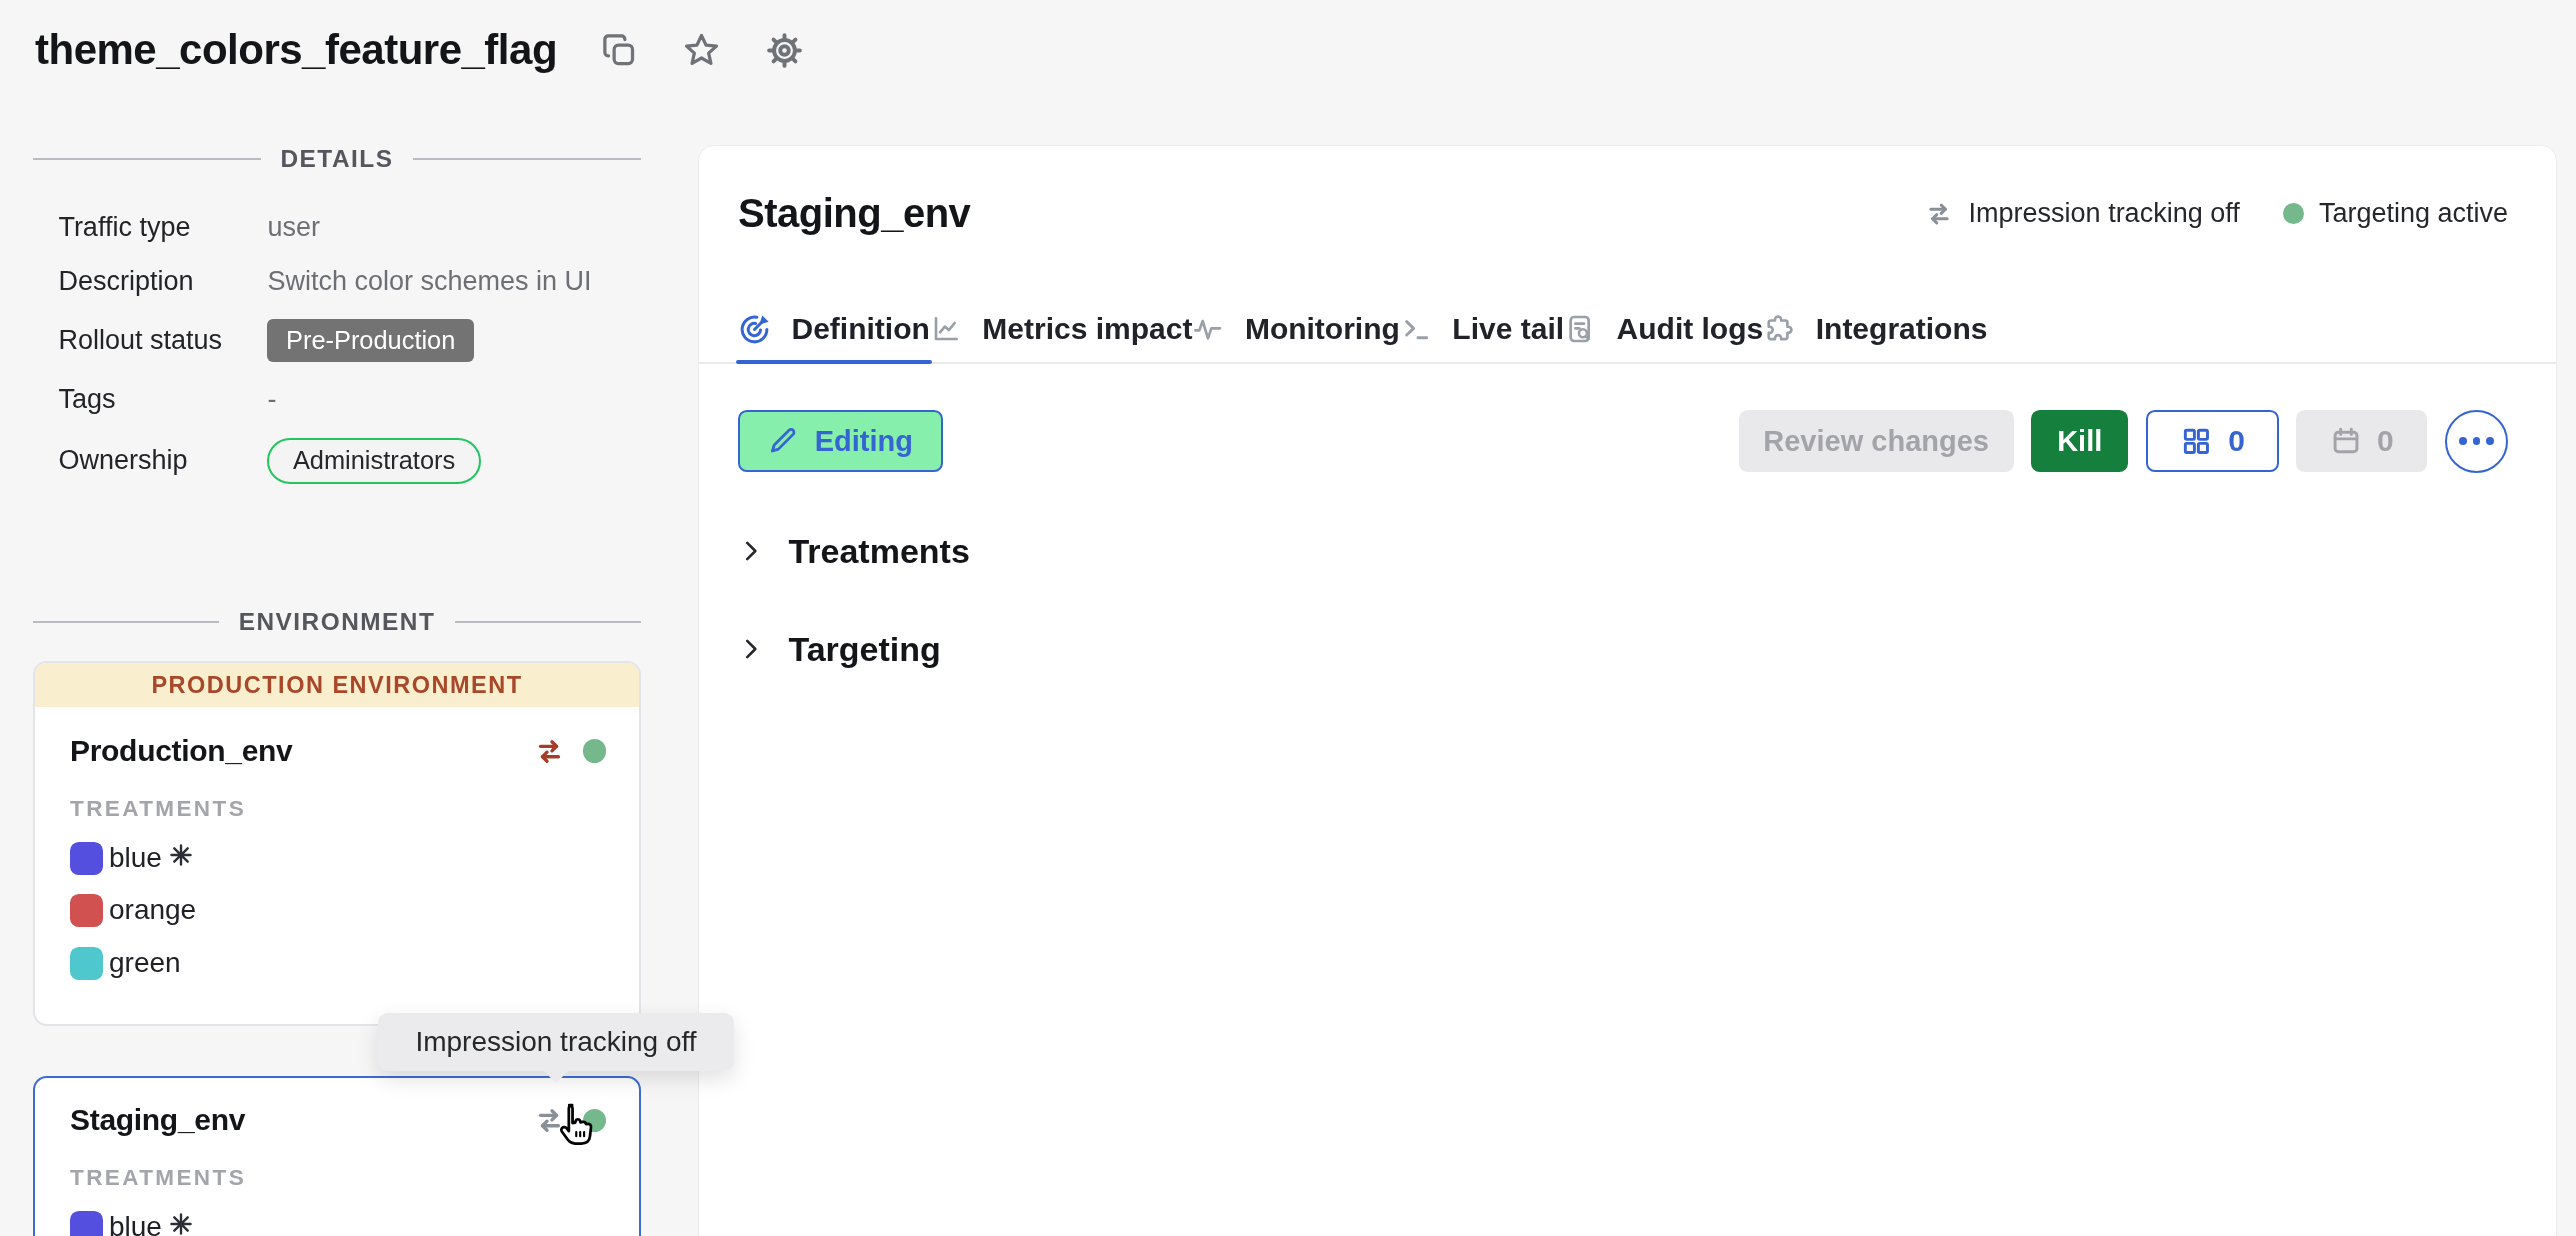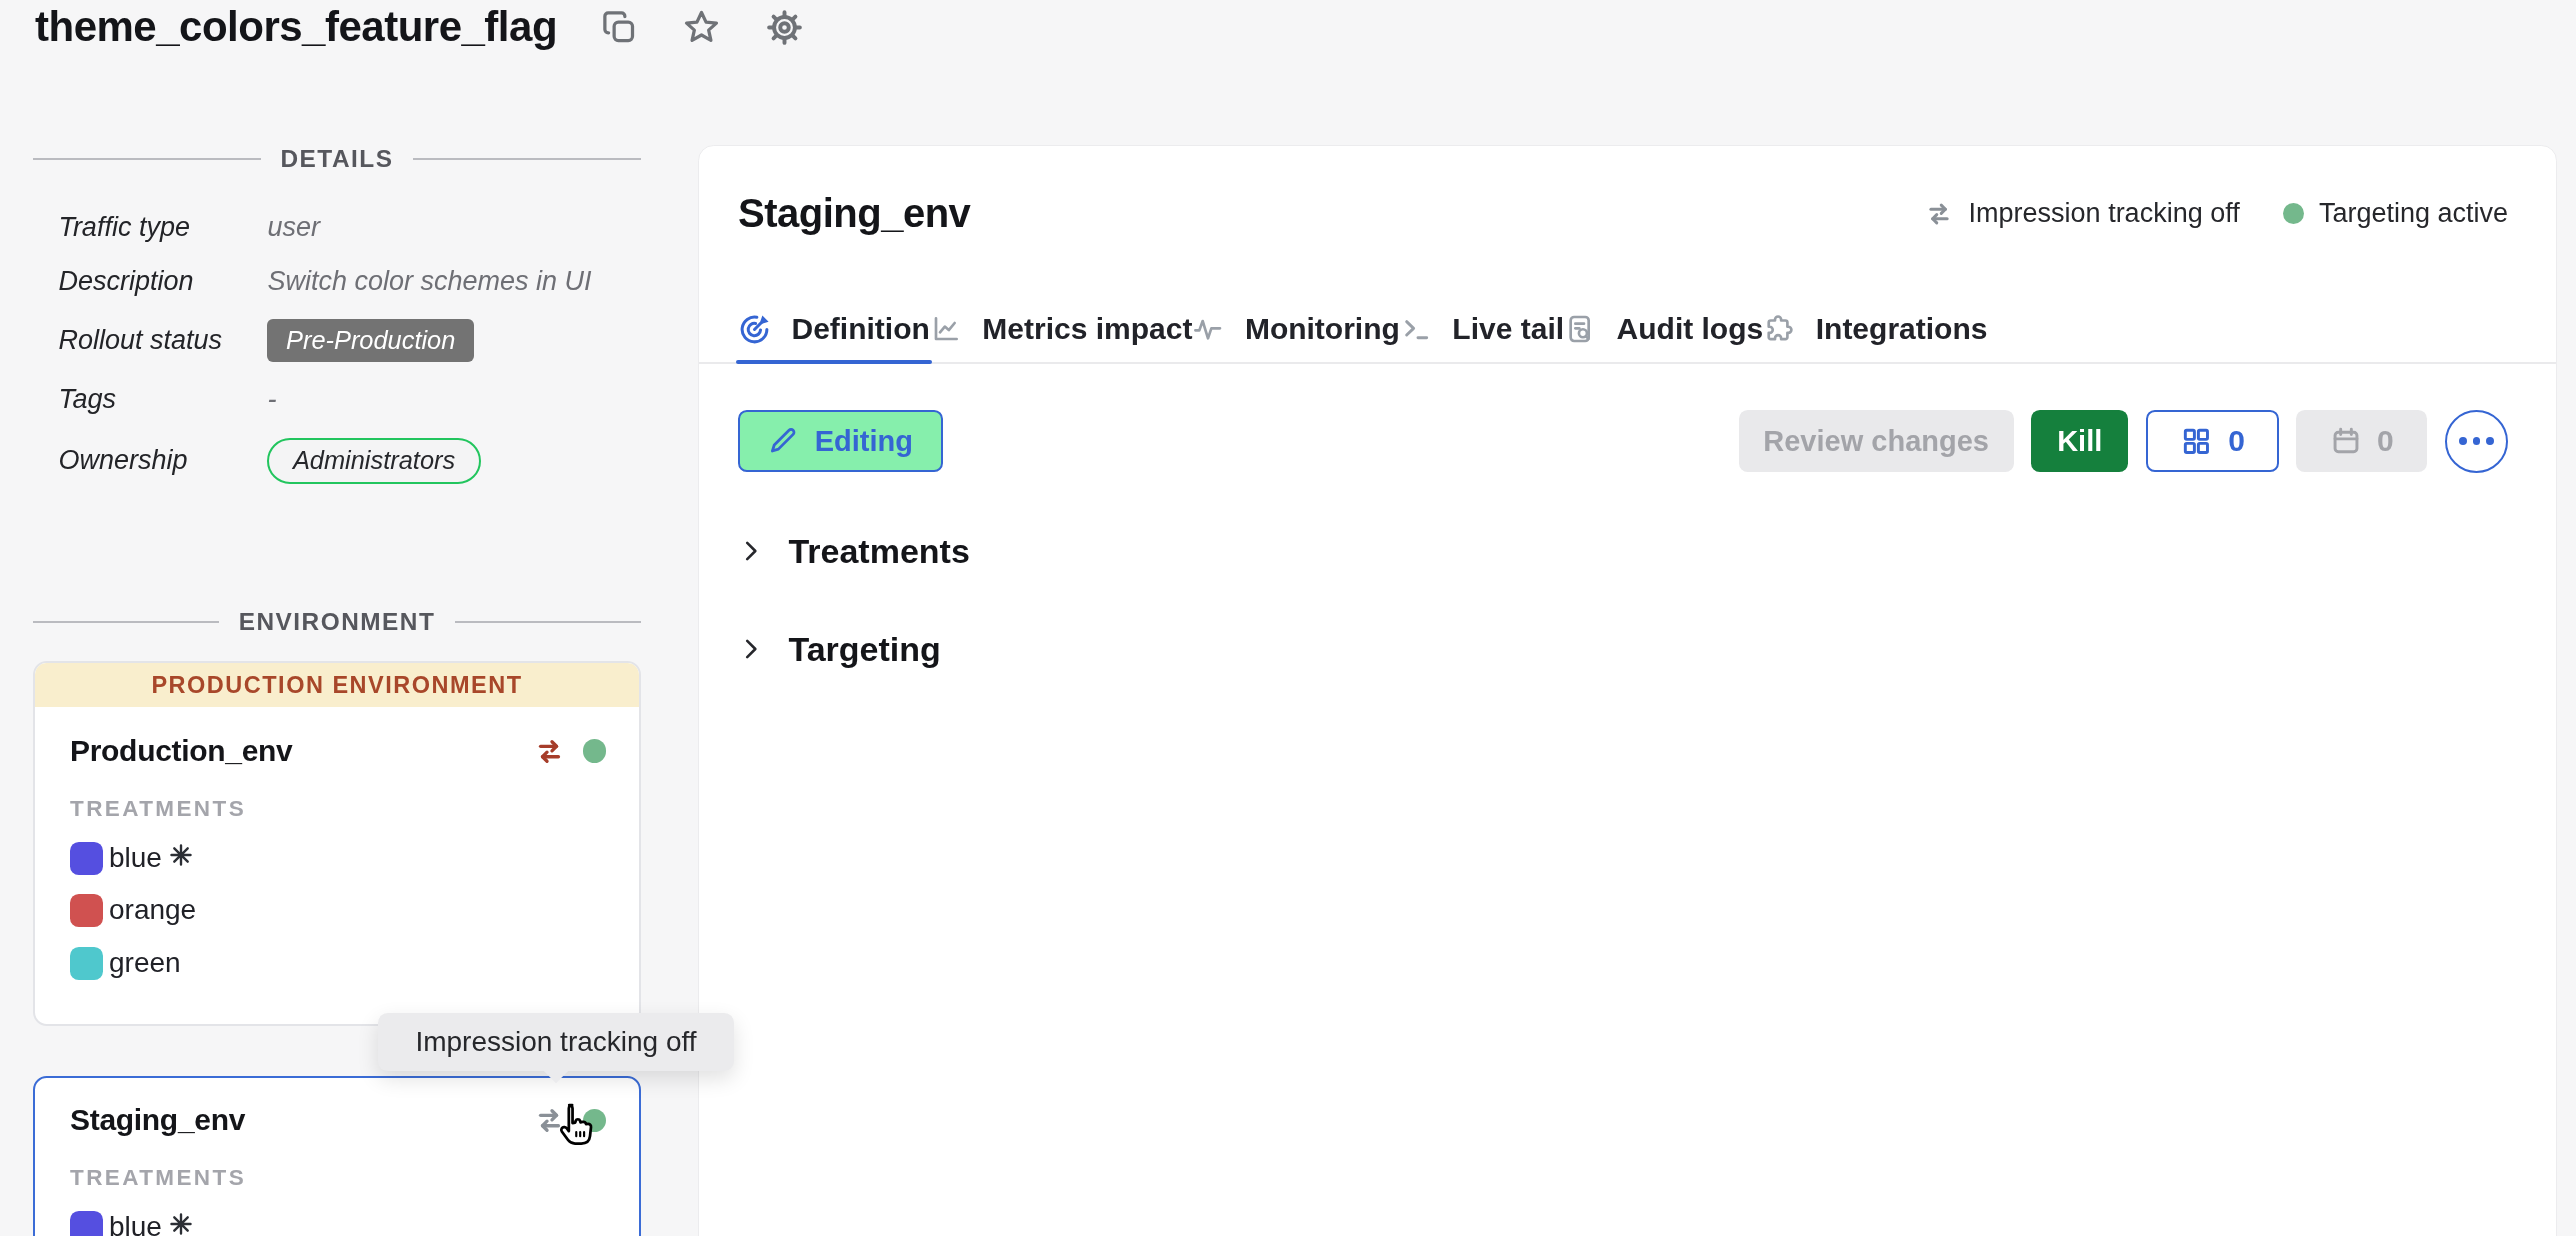--- a/index.html
+++ b/index.html
@@ -7,29 +7,29 @@
   body {
     position:relative;
     background:#f6f6f7;
     font-family:"Liberation Sans", sans-serif;
     color:#1b1c20;
     overflow:hidden;
   }
   svg { display:block; }
 
   
-  .page-header { position:absolute; left:35px; top:3px; display:flex; align-items:center;justify-content:center; }
+  .page-header { position:absolute; left:35px; top:26px; display:flex; align-items:center;justify-content:center; }
   .page-title { font-size:42px; font-weight:700; letter-spacing:-0.5px; color:#141519; }
   .hd-icon { margin-left:43px; cursor:pointer; }
 
   
   .sidebar { position:absolute; left:33px; top:145px; width:608px; }
   .section-head { display:flex; align-items:center; gap:19.5px; color:#56575d; font-size:24.4px; font-weight:600; letter-spacing:1.5px; }
   .section-head::before, .section-head::after { content:""; flex:1; height:2px; background:#babbc0; }
-  .detail-rows { margin-top:39px; display:grid; grid-template-columns:209px 1fr; row-gap:22.5px; align-items:center; padding-left:25.4px;font-style:italic; }
+  .detail-rows { margin-top:39px; display:grid; grid-template-columns:209px 1fr; row-gap:22.5px; align-items:center; padding-left:25.4px; }
   .d-label { font-size:27px; color:#232428; }
   .d-value { font-size:27px; color:#6e6f75; }
   .badge-rollout { display:inline-block; background:#737373; color:#fff; font-size:25.4px; padding:6.8px 18.6px; border-radius:5.9px; }
   .pill-owner { display:inline-block; background:#f4f4f5; border:2px solid #22c55e; color:#26272b; font-size:25.4px; padding:6.8px 23.5px; border-radius:976px; }
 
   .env-head { position:absolute; left:33px; top:608px; width:608px; }
 
   .card { position:absolute; left:33px; width:608px; background:#fff; border-radius:13.7px; }
   .card-prod { top:661px; height:365px; border:2px solid #e3e4e8; overflow:hidden; }
   .card-stage { top:1076px; height:225px; border:2.9px solid #3b6cd6; padding:25.4px 33px 0 35px; }

